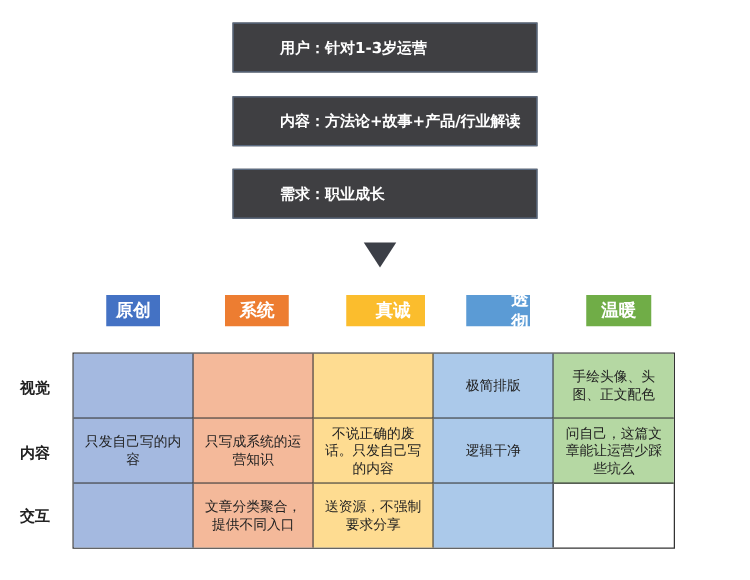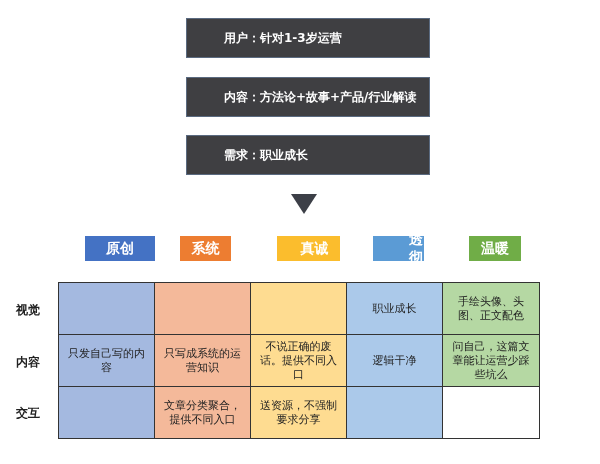--- a/index.html
+++ b/index.html
@@ -19,21 +19,21 @@
   </div>
 <div class="bar" style="top:77px;">
     <span>内容：方法论+故事+产品/行业解读</span>
   </div>
 <div class="bar" style="top:135px;">
     <span>需求：职业成长</span>
   </div>
 
 <div class="arrow"></div>
 
-<div class="tag" style="left:85px;width:70px;background:#4472c4;">
+<div class="tag" style="left:85px;width:43px;background:#4472c4;">
     <span>原创</span>
   </div>
 <div class="tag" style="left:180px;width:51px;background:#ed7d31;">
     <span>系统</span>
   </div>
 <div class="tag" style="left:277px;width:63px;background:#fbbd2d;padding-left:12px;">
     <span>真诚</span>
   </div>
 <div class="tag" style="left:373px;width:51px;background:#5b9bd5;padding-left:36px;">
     <span>透彻</span>
@@ -43,26 +43,26 @@
   </div>
 
 <div class="rowlabel" style="top:302px;">视觉</div>
 <div class="rowlabel" style="top:354px;">内容</div>
 <div class="rowlabel" style="top:405px;">交互</div>
 
 <div class="table">
   <div class="cell" style="background:#a4b9e0;"></div>
   <div class="cell" style="background:#f4b99a;"></div>
   <div class="cell" style="background:#fedc91;"></div>
-  <div class="cell" style="background:#abc9ea;">职业成长</div>
+  <div class="cell" style="background:#abc9ea;">极简排版</div>
   <div class="cell" style="background:#b5d8a3;border-right:none;">手绘头像、头图、正文配色</div>
 
   <div class="cell" style="background:#a4b9e0;">只发自己写的内容</div>
   <div class="cell" style="background:#f4b99a;">只写成系统的运营知识</div>
-  <div class="cell" style="background:#fedc91;">不说正确的废话。提供不同入口</div>
+  <div class="cell" style="background:#fedc91;">不说正确的废话。只发自己写的内容</div>
   <div class="cell" style="background:#abc9ea;">逻辑干净</div>
   <div class="cell" style="background:#b5d8a3;border-right:none;">问自己，这篇文章能让运营少踩些坑么</div>
 
   <div class="cell" style="background:#a4b9e0;border-bottom:none;"></div>
   <div class="cell" style="background:#f4b99a;border-bottom:none;">文章分类聚合，提供不同入口</div>
   <div class="cell" style="background:#fedc91;border-bottom:none;">送资源，不强制要求分享</div>
   <div class="cell" style="background:#abc9ea;border-bottom:none;"></div>
 </div>
 
 </body></html>

